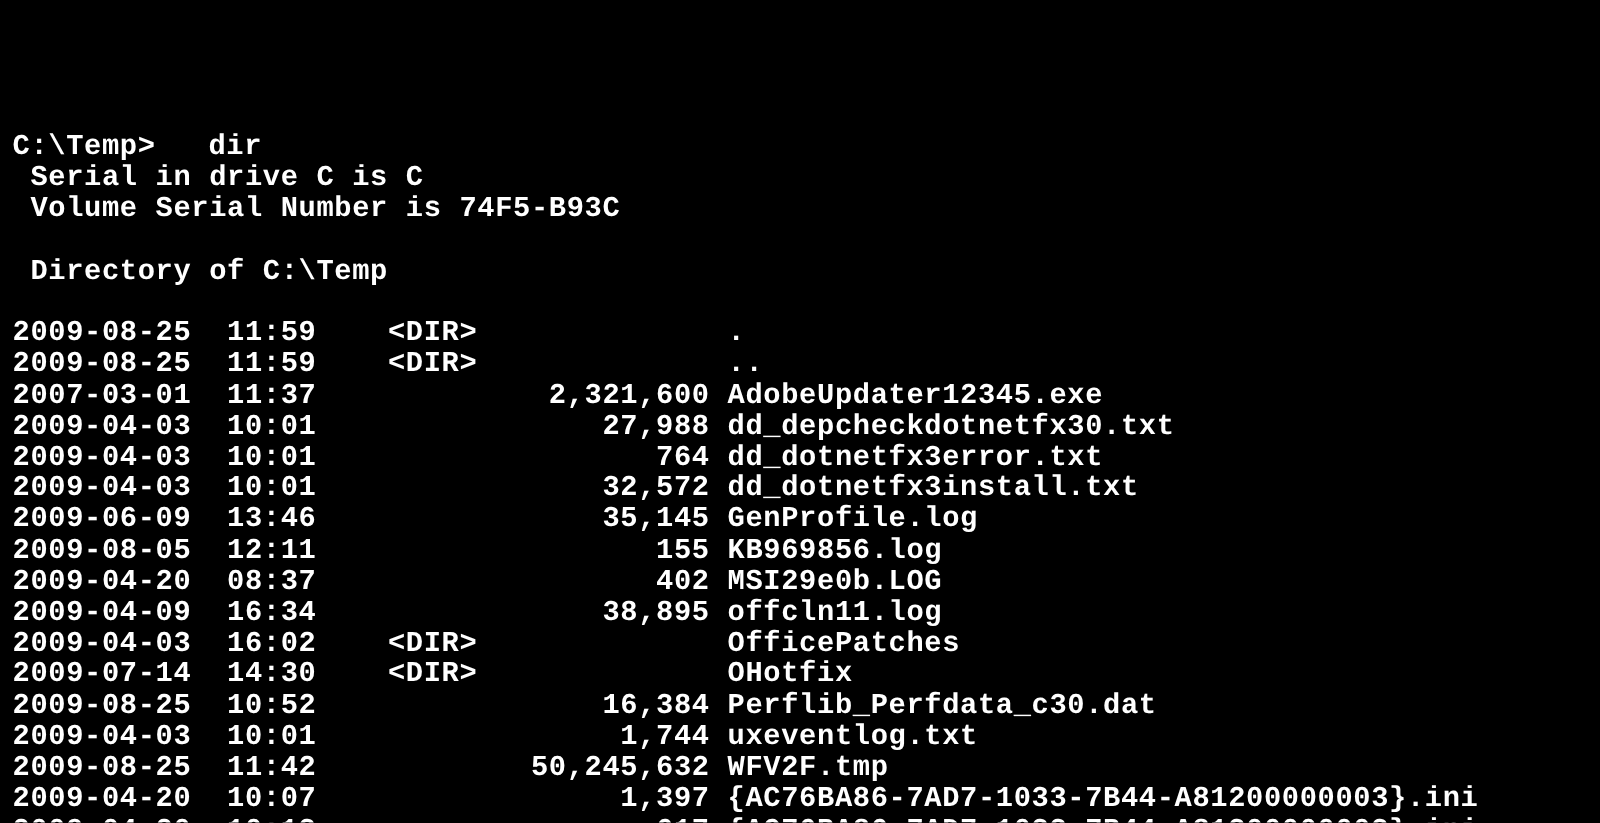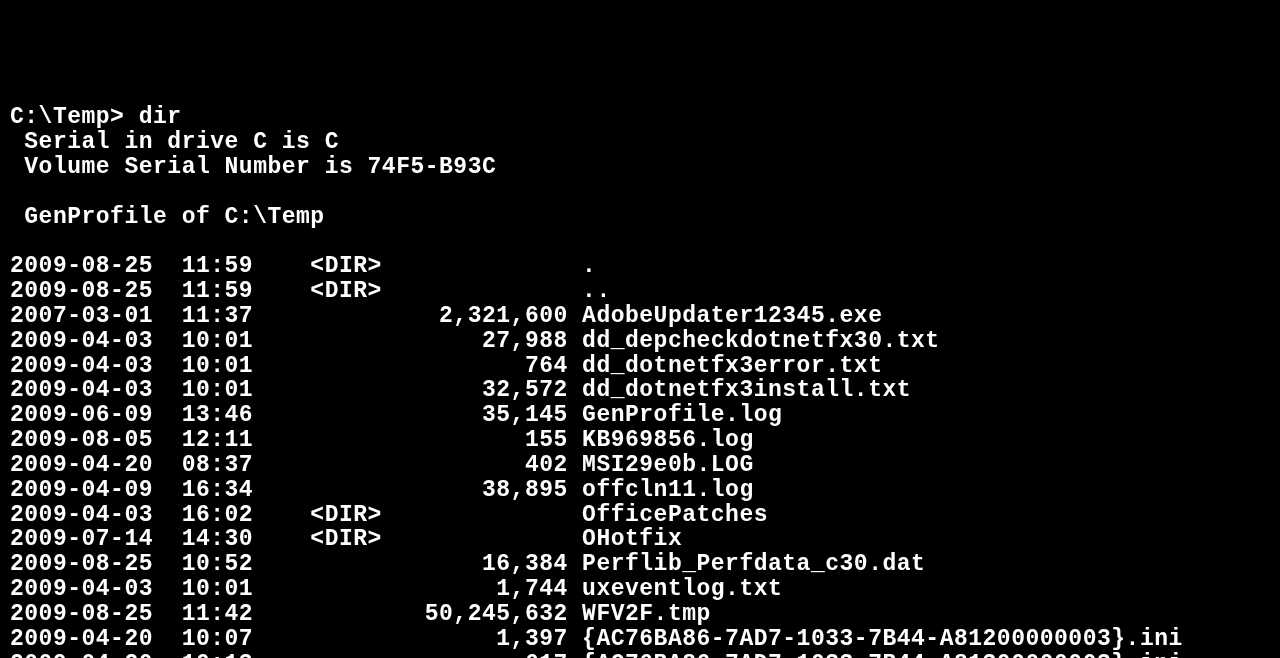--- a/index.html
+++ b/index.html
@@ -22,32 +22,33 @@
       overflow: hidden;
     }
     .terminal {
       font-feature-settings: "kern" 0;
     }
     .prompt-line {
       margin-bottom: 0;
     }
     .cursor-area {
       display: inline;
+      margin-left: 28px;
     }
   </style>
 </head>
 <body>
 
 
 
 <div class="terminal"><span class="prompt-line"><span>C:\Temp&gt;</span> <span class="cursor-area">dir</span></span>
 <span> Serial in drive C is C</span>
 <span> Volume Serial Number is 74F5-B93C</span>
 
-<span> GenProfile of C:\Temp</span>
+<span> Directory of C:\Temp</span>
 
 <div id="listing">2009-08-25  11:59    &lt;DIR&gt;              .
 2009-08-25  11:59    &lt;DIR&gt;              ..
 2007-03-01  11:37             2,321,600 AdobeUpdater12345.exe
 2009-04-03  10:01                27,988 dd_depcheckdotnetfx30.txt
 2009-04-03  10:01                   764 dd_dotnetfx3error.txt
 2009-04-03  10:01                32,572 dd_dotnetfx3install.txt
 2009-06-09  13:46                35,145 GenProfile.log
 2009-08-05  12:11                   155 KB969856.log
 2009-04-20  08:37                   402 MSI29e0b.LOG

